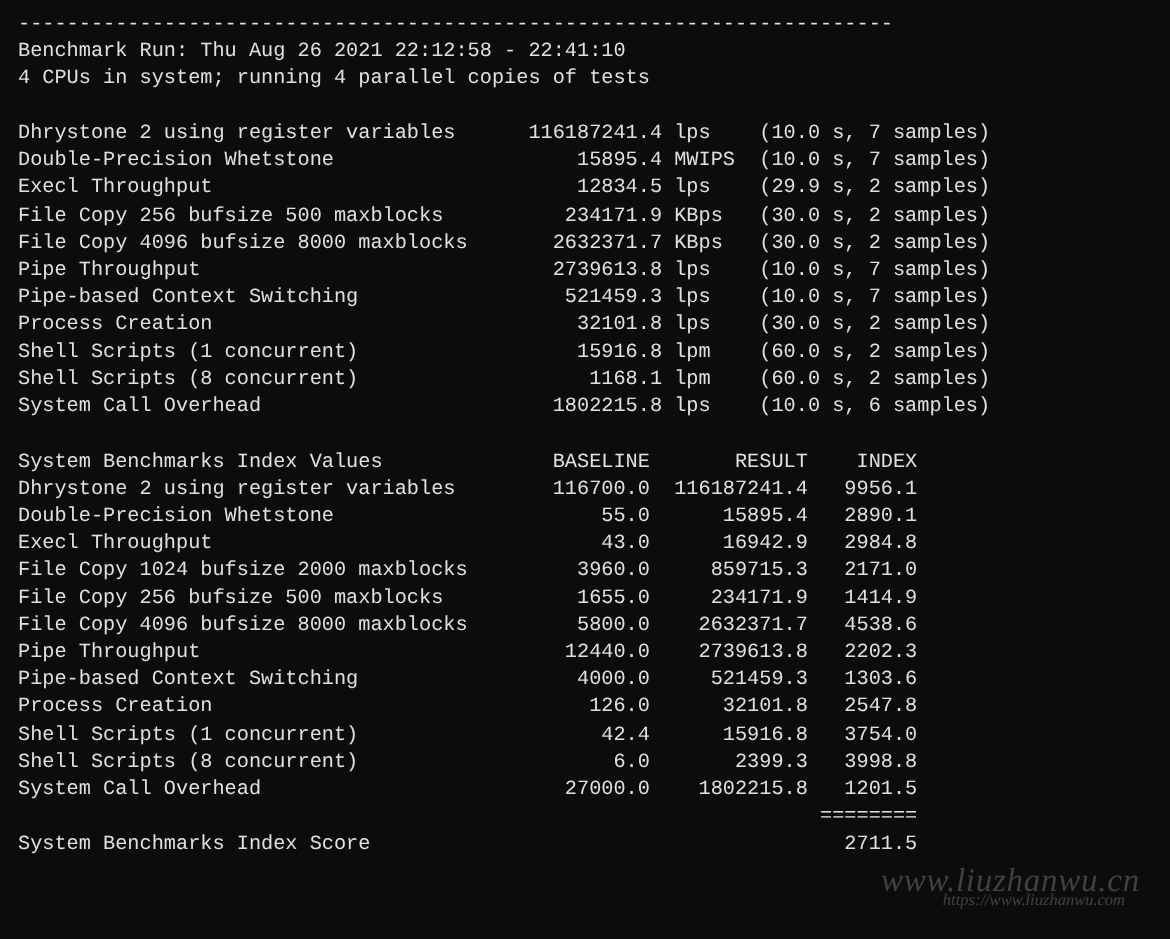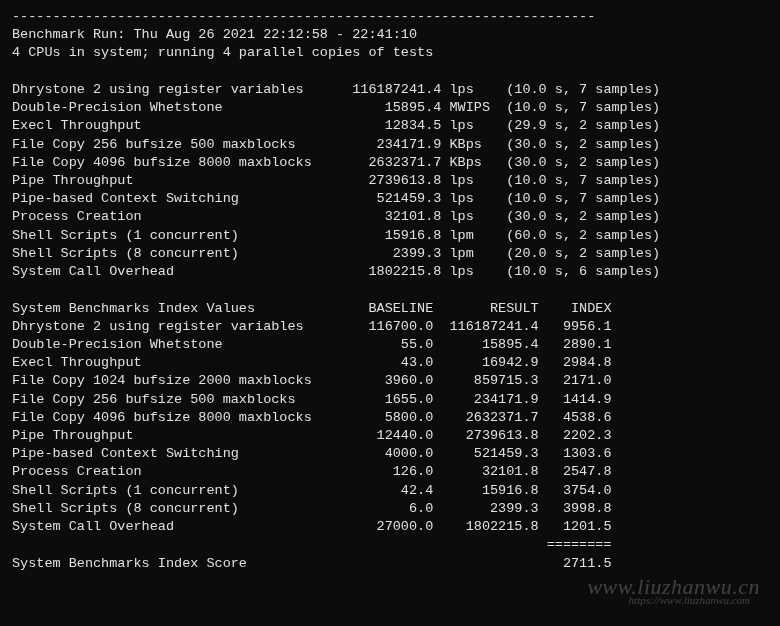--- a/index.html
+++ b/index.html
@@ -55,21 +55,21 @@
 <div id="tests">
     <div class="row">Dhrystone 2 using register variables      116187241.4 lps    (10.0 s, 7 samples)</div>
     <div class="row">Double-Precision Whetstone                    15895.4 MWIPS  (10.0 s, 7 samples)</div>
     <div class="row">Execl Throughput                              12834.5 lps    (29.9 s, 2 samples)</div>
     <div class="row">File Copy 256 bufsize 500 maxblocks          234171.9 KBps   (30.0 s, 2 samples)</div>
     <div class="row">File Copy 4096 bufsize 8000 maxblocks       2632371.7 KBps   (30.0 s, 2 samples)</div>
     <div class="row">Pipe Throughput                             2739613.8 lps    (10.0 s, 7 samples)</div>
     <div class="row">Pipe-based Context Switching                 521459.3 lps    (10.0 s, 7 samples)</div>
     <div class="row">Process Creation                              32101.8 lps    (30.0 s, 2 samples)</div>
     <div class="row">Shell Scripts (1 concurrent)                  15916.8 lpm    (60.0 s, 2 samples)</div>
-    <div class="row">Shell Scripts (8 concurrent)                   2399.3 lpm    (20.0 s, 2 samples)</div>
+    <div class="row">Shell Scripts (8 concurrent)                   1168.1 lpm    (60.0 s, 2 samples)</div>
     <div class="row">System Call Overhead                        1802215.8 lps    (10.0 s, 6 samples)</div>
   </div>
 
 <div class="row">&nbsp;</div>
 
 <div class="row" id="index-header-row">System Benchmarks Index Values              BASELINE       RESULT    INDEX</div>
 <div id="index">
     <div class="row">Dhrystone 2 using register variables        116700.0  116187241.4   9956.1</div>
     <div class="row">Double-Precision Whetstone                      55.0      15895.4   2890.1</div>
     <div class="row">Execl Throughput                                43.0      16942.9   2984.8</div>

